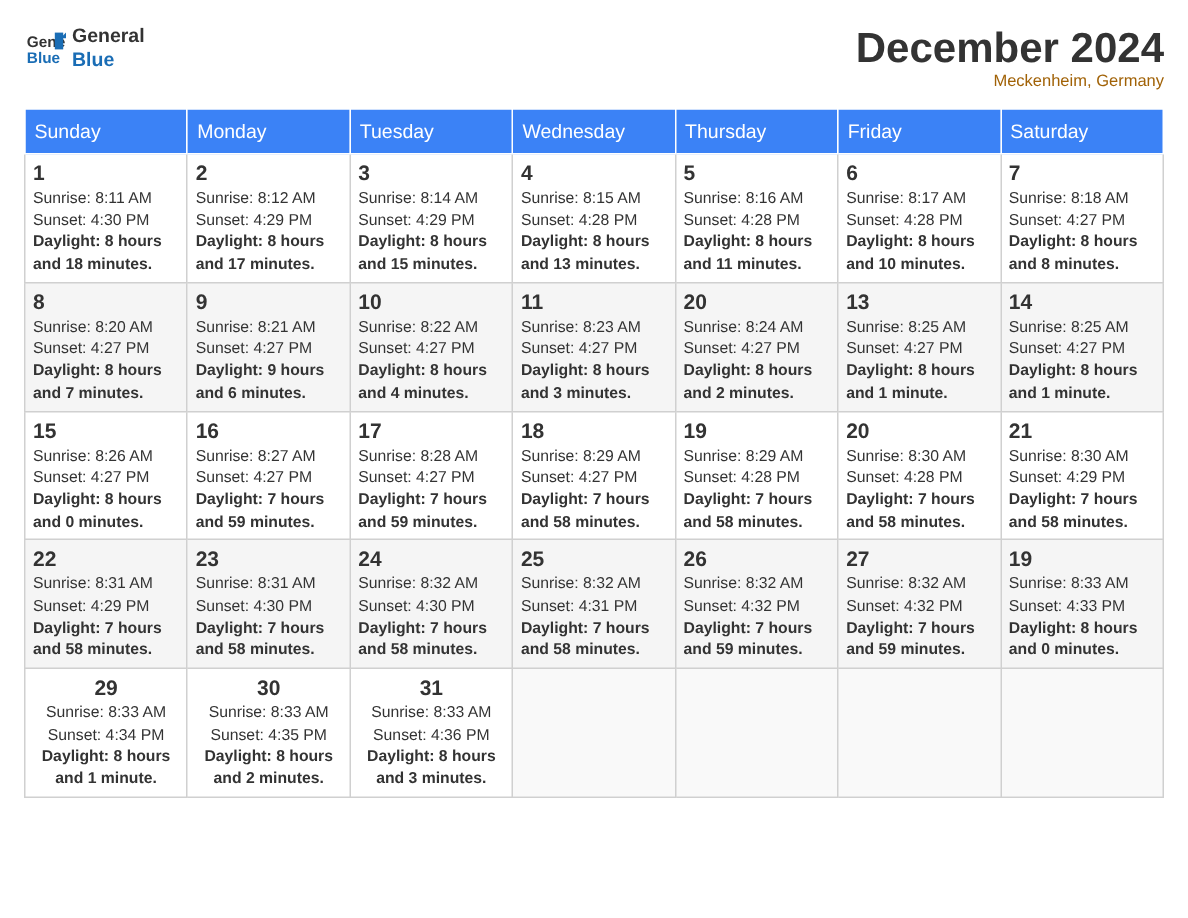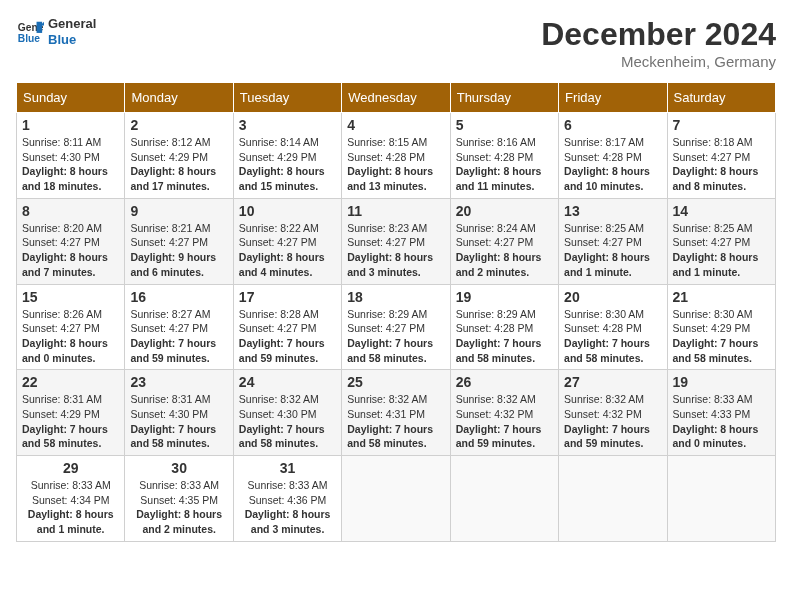--- a/index.html
+++ b/index.html
@@ -22,35 +22,35 @@
       gap: 4px;
     }
     .logo-icon {
       width: 28px;
       height: 28px;
     }
     .title-section {
       text-align: right;
     }
     .month-year {
-      font-size: 32px;
+      font-size: 28px;
       font-weight: bold;
       color: #333;
     }
     .location {
-      font-size: 15px;
-      color: #737373;
+      font-size: 11px;
+      color: #a16207;
     }
     .calendar {
       width: 100%;
       border-collapse: collapse;
       font-size: 11px;
     }
     .calendar th {
-      background-color: #a16207;
+      background-color: #3b82f6;
       color: #fff;
       padding: 7px 6px;
       text-align: left;
       font-size: 13px;
       font-weight: normal;
       border: 1px solid #fff;
     }
     .calendar td {
       vertical-align: top;
       border: 1px solid #d0d0d0;

